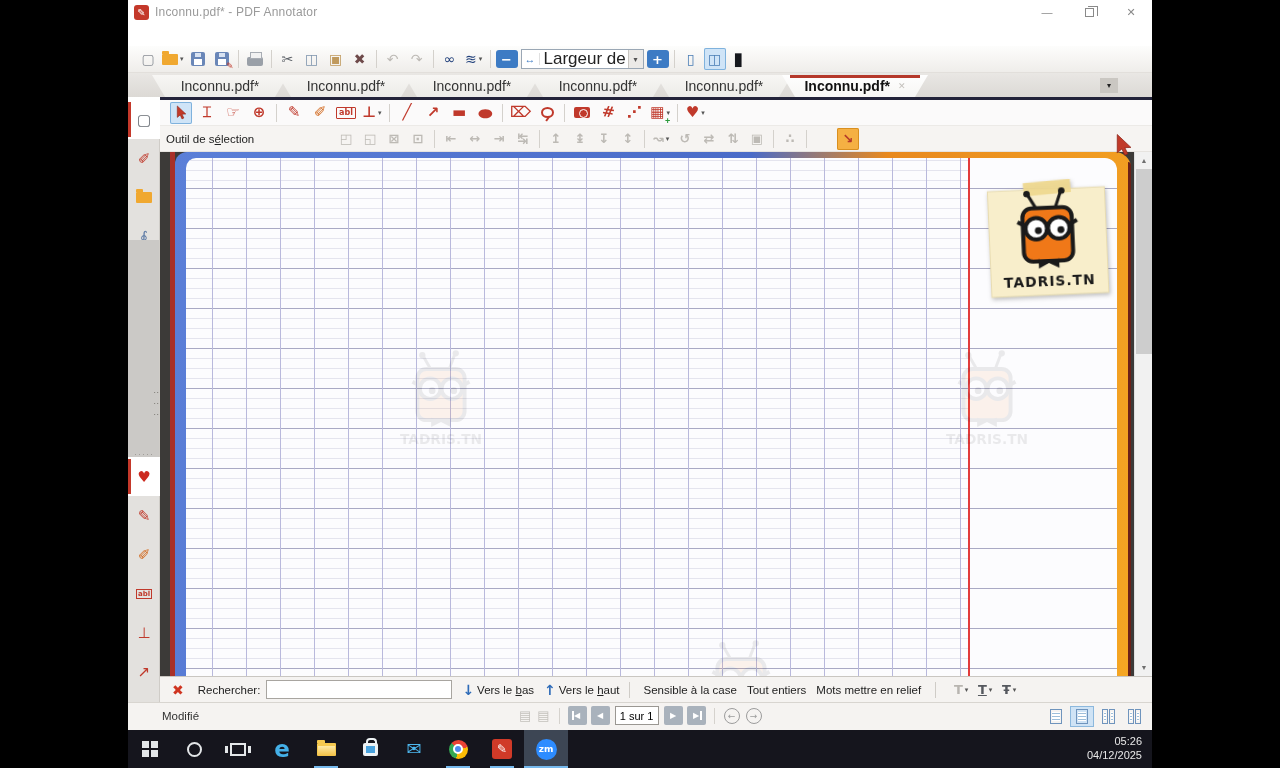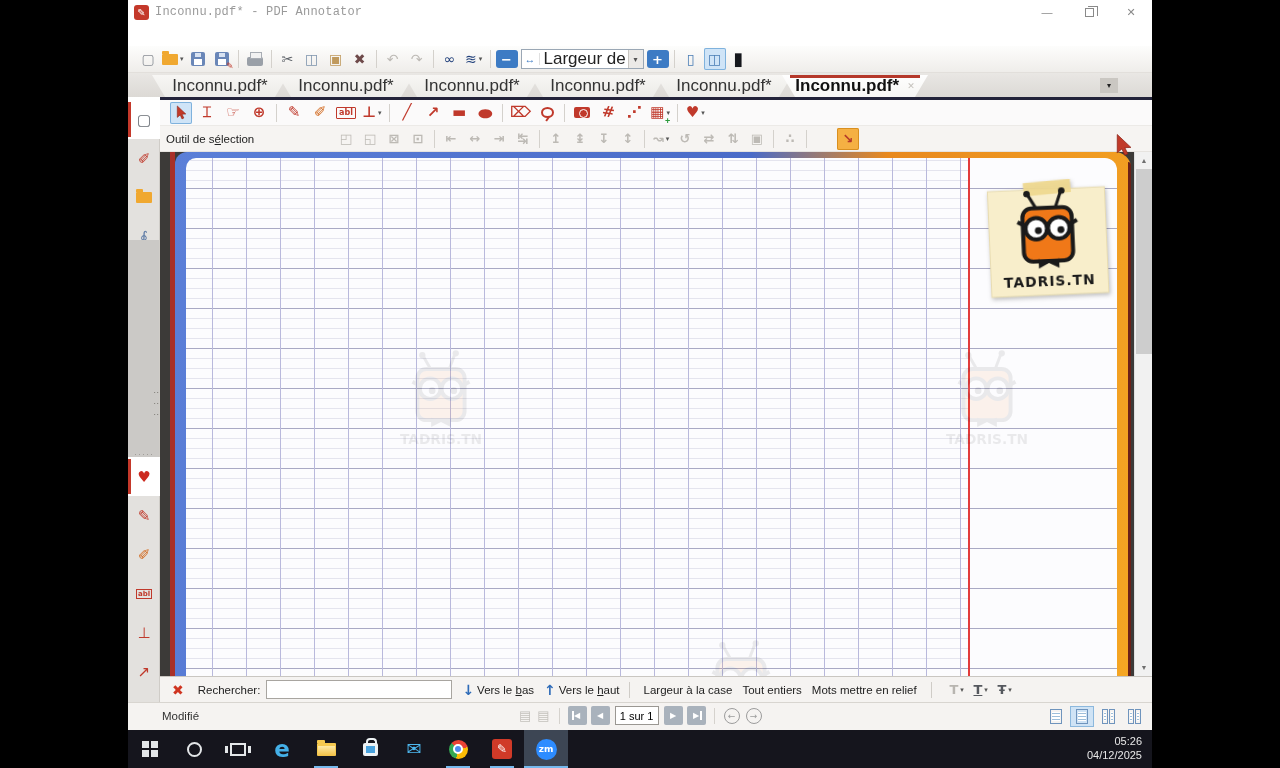--- a/index.html
+++ b/index.html
@@ -5,21 +5,21 @@
   * { margin:0; padding:0; box-sizing:border-box; }
   html,body { width:1280px; height:768px; background:#000; overflow:hidden;
     font-family:"Liberation Sans","DejaVu Sans",sans-serif; }
   .screen { position:absolute; left:128px; top:0; width:1024px; height:768px; background:#fff; }
 
   
   .titlebar { position:absolute; left:0; top:0; width:100%; height:24px; background:#fff;
     display:flex; align-items:center; padding-left:6px; }
   .appico { width:15px; height:15px; background:#c4382a; border-radius:3px; color:#fff;
     font-size:10px; display:flex; align-items:center; justify-content:center; margin-right:6px; }
-  .wtitle { font-size:12px; color:#9a9a9a; letter-spacing:.2px;font-family:Liberation Mono, monospace; }
+  .wtitle { font-size:12px; color:#9a9a9a; letter-spacing:.2px; }
   .wctl { position:absolute; right:0; top:0; height:24px; display:flex; }
   .wbtn { width:42px; height:24px; display:flex; align-items:center; justify-content:center;
     color:#8a8a8a; font-size:11px; }
   .rsq { width:9px; height:9px; border:1px solid #8a8a8a; position:relative; }
   .rsq::before { content:""; position:absolute; left:2px; top:-3px; width:9px; height:9px;
     border:1px solid #8a8a8a; border-left:none; border-bottom:none; }
 
   
   .menubar { position:absolute; left:0; top:24px; width:100%; height:22px; background:#f8f7f6;
     display:flex; align-items:center; padding-left:9px; border-bottom:1px solid #efedeb; }
@@ -67,21 +67,21 @@
   .zoom-combo .ct { font-size:17px; color:#222; padding:0 4px; width:88px; overflow:hidden; white-space:nowrap; }
   .zoom-combo .ca { width:15px; height:18px; background:#eceae7; border-left:1px solid #c8c5c0;
     font-size:8px; color:#555; display:flex; align-items:center; justify-content:center; }
 
   
   .tabbar { position:absolute; left:0; top:73px; width:100%; height:24px;
     background:linear-gradient(#e9e7e4,#dcd9d5); display:flex; align-items:flex-end; padding-left:24px; }
   .tab { height:22px; width:136px; display:flex; align-items:center; justify-content:center;
     background:linear-gradient(#f7f6f4,#ecebe8); clip-path:polygon(0 0,100% 0,calc(100% - 13px) 100%,13px 100%);
     margin-right:-10px; position:relative; }
-  .tab .tl { font-size:17px; color:#333; }
+  .tab .tl { font-size:14px; color:#333; }
   .tab.active { width:146px; background:linear-gradient(#fefefe,#f7f6f4); z-index:2; }
   .tab.active::before { content:""; position:absolute; top:0; left:8px; right:8px; height:3px; background:#b5382a; }
   .tab.active .tl { font-weight:bold; color:#111; }
   .tab .tx { font-size:9px; color:#c4c1bc; margin-left:8px; }
   .tab-ovf { position:absolute; right:6px; bottom:4px; width:18px; height:15px; background:#cac7c2;
     color:#222; font-size:8px; display:flex; align-items:center; justify-content:center; }
   .tabline { position:absolute; left:32px; top:97px; width:992px; height:3px; background:#23233a; }
 
   
   .toolbar2 { position:absolute; left:32px; top:100px; width:992px; height:26px; background:#fbfafa;
@@ -587,21 +587,21 @@
     <input class="s-input" style="">
     <span class="s-btn">
       <span class="s-arrow">↓</span>
       <span>Vers le <u>b</u>as</span>
     </span>
     <span class="s-btn">
       <span class="s-arrow">↑</span>
       <span>Vers le <u>h</u>aut</span>
     </span>
     <span class="s-sep"></span>
-    <span class="s-opt">Largeur à la case</span>
+    <span class="s-opt">Sensible à la case</span>
     <span class="s-opt">Tout entiers</span>
     <span class="s-opt">Mots mettre en relief</span>
     <span class="s-sep"></span>
     <span class="t-icons">
         <span class="tbtn">
           <span class="glyph" style="color: rgb(184, 181, 176);">T</span>
           <span class="dd">▾</span>
         </span>
         <span class="tbtn tund">
           <span class="glyph" style="color: rgb(85, 88, 94);">T</span>

